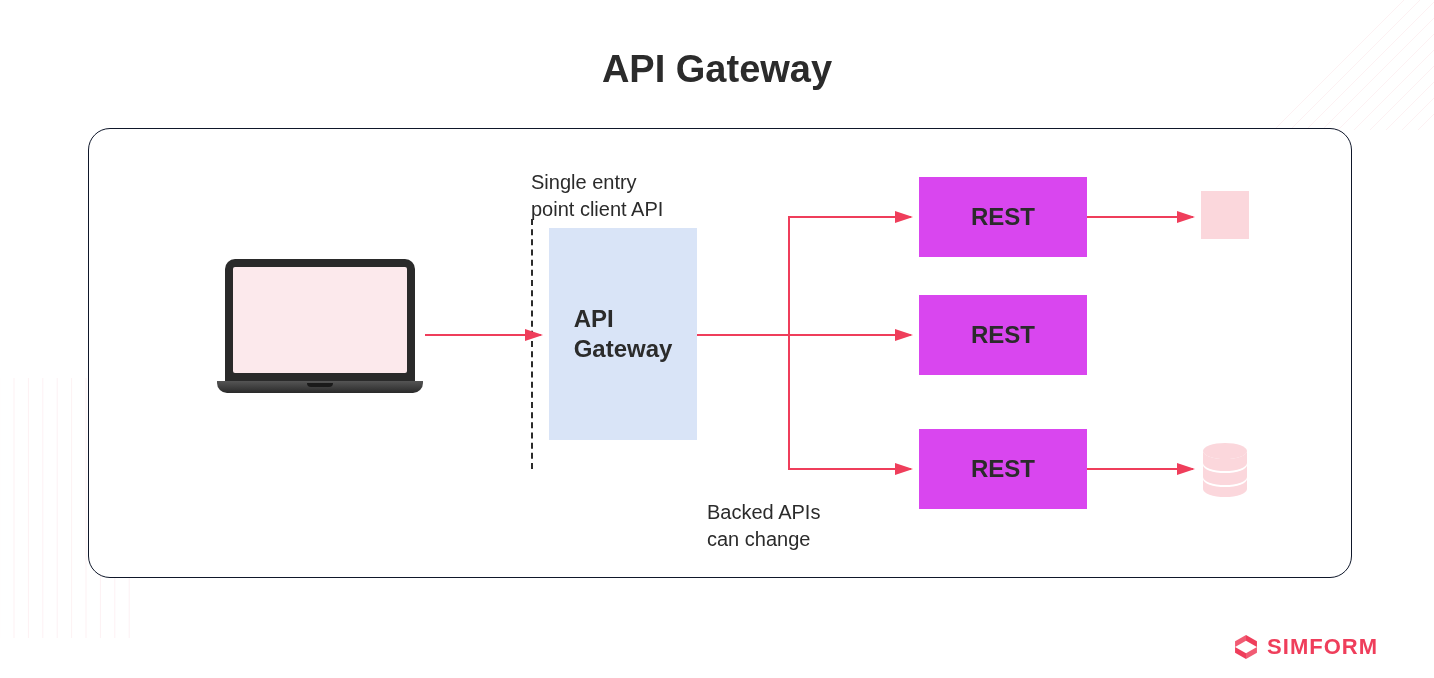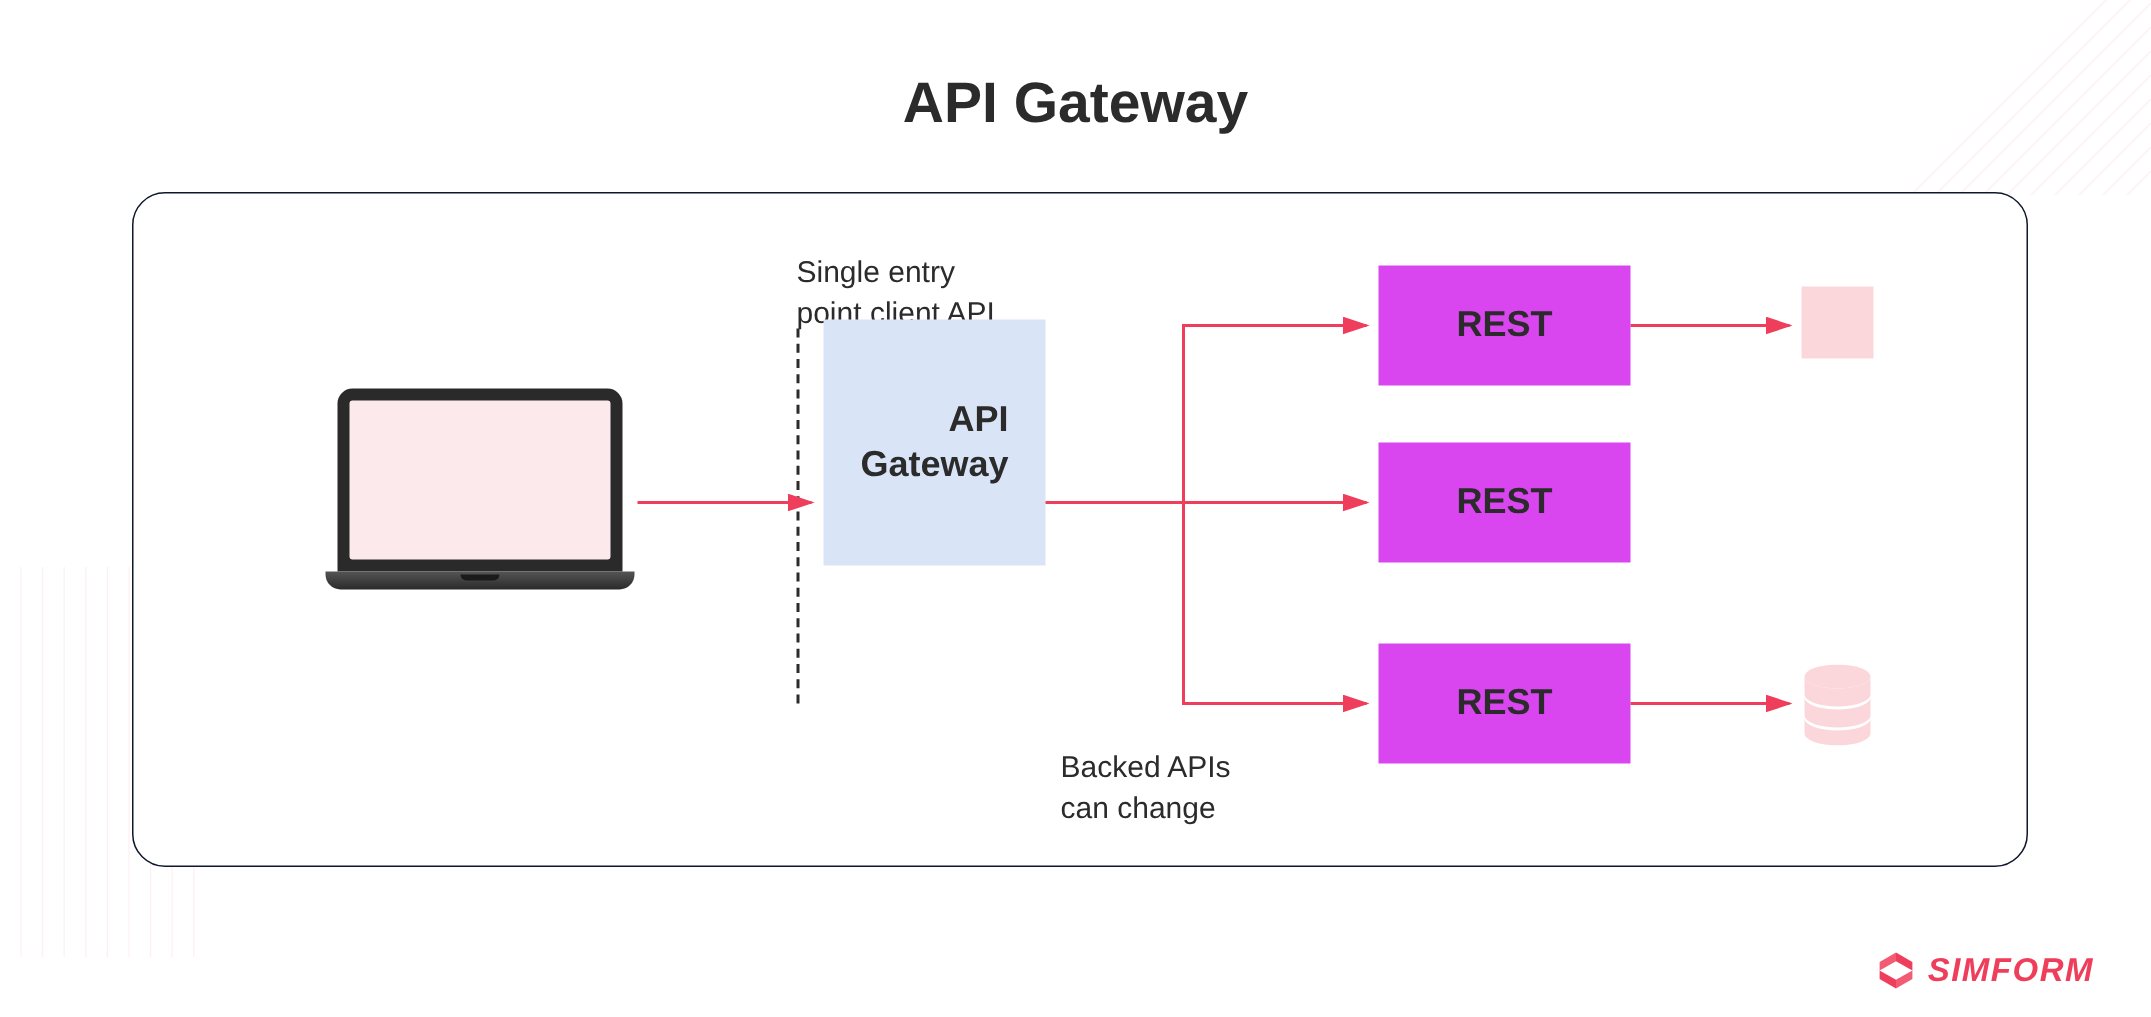--- a/index.html
+++ b/index.html
@@ -78,25 +78,25 @@
     border-left: 2px dashed #2b2b2b;
   }
   .label {
     position: absolute;
     font-size: 20px;
     color: #2b2b2b;
     line-height: 1.35;
   }
   .gateway-box {
     position: absolute;
-    top: 84px; left: 460px;
-    width: 148px; height: 164px;
+    top: 99px; left: 460px;
+    width: 148px; height: 212px;
     background: #d9e4f7;
     display: flex; align-items: center; justify-content: center;
-    text-align: right;
+    text-align: left;
     font-weight: 700;
     font-size: 24px;
     color: #2b2b2b;
     line-height: 1.25;
   }
   .rest-box {
     position: absolute;
     left: 830px;
     width: 168px; height: 80px;
     background: #d946ef;
@@ -110,27 +110,26 @@
     width: 48px; height: 48px;
     background: #fbd7dc;
   }
   .db-icon {
     position: absolute;
     top: 314px; left: 1112px;
     width: 48px; height: 54px;
   }
   .brand {
     position: absolute;
-    bottom: 18px; right: 38px;
+    bottom: 18px; right: 56px;
     display: flex; align-items: center; gap: 8px;
     color: #ef3e5b;
     font-weight: 700;
     font-size: 22px;
     letter-spacing: 1px;
-    font-style: italic;
   }
   svg.arrows { position:absolute; top:0; left:0; width:100%; height:100%; pointer-events:none; }
 </style>
 </head>
 <body>
 
 <svg class="bg-lines-top" viewBox="0 0 100 100">
   <g stroke="#f7c7cf" stroke-width="0.6">
     <line x1="0" y1="100" x2="100" y2="0"></line>
       <line x1="10" y1="100" x2="100" y2="10"></line>

